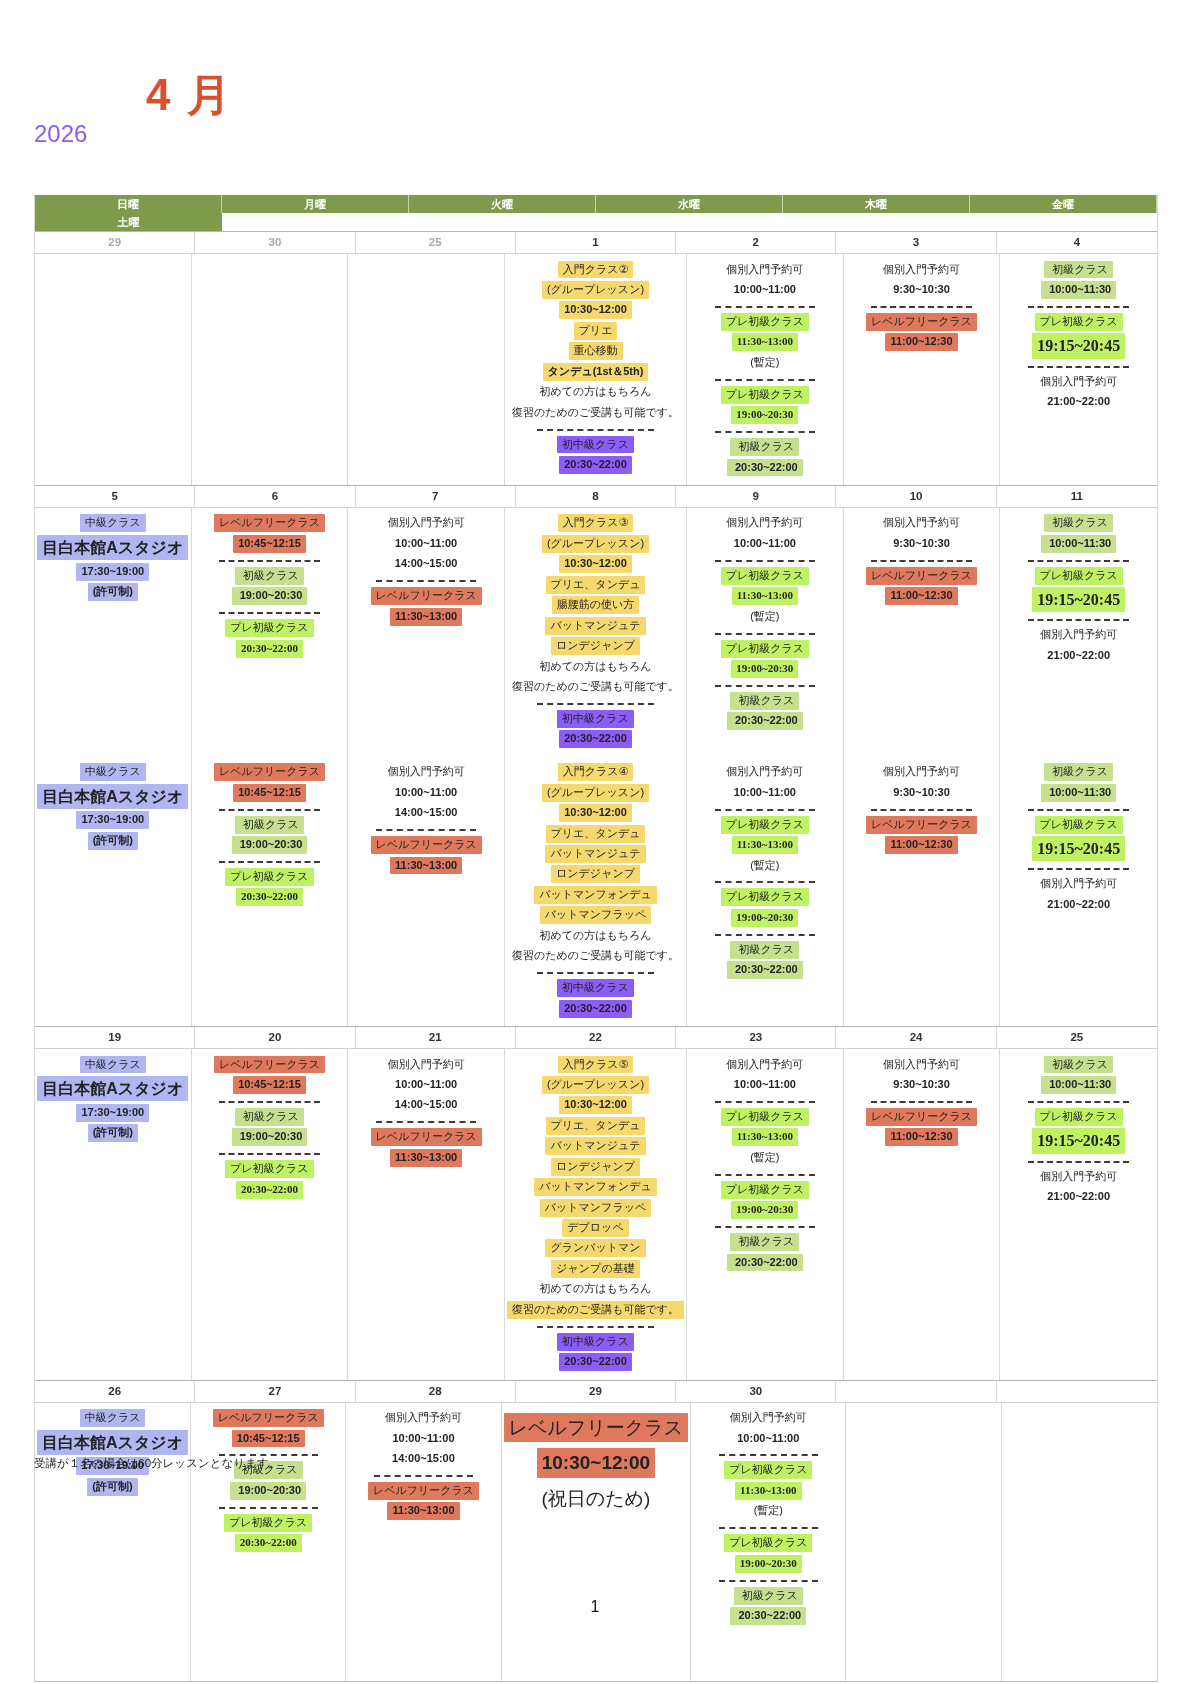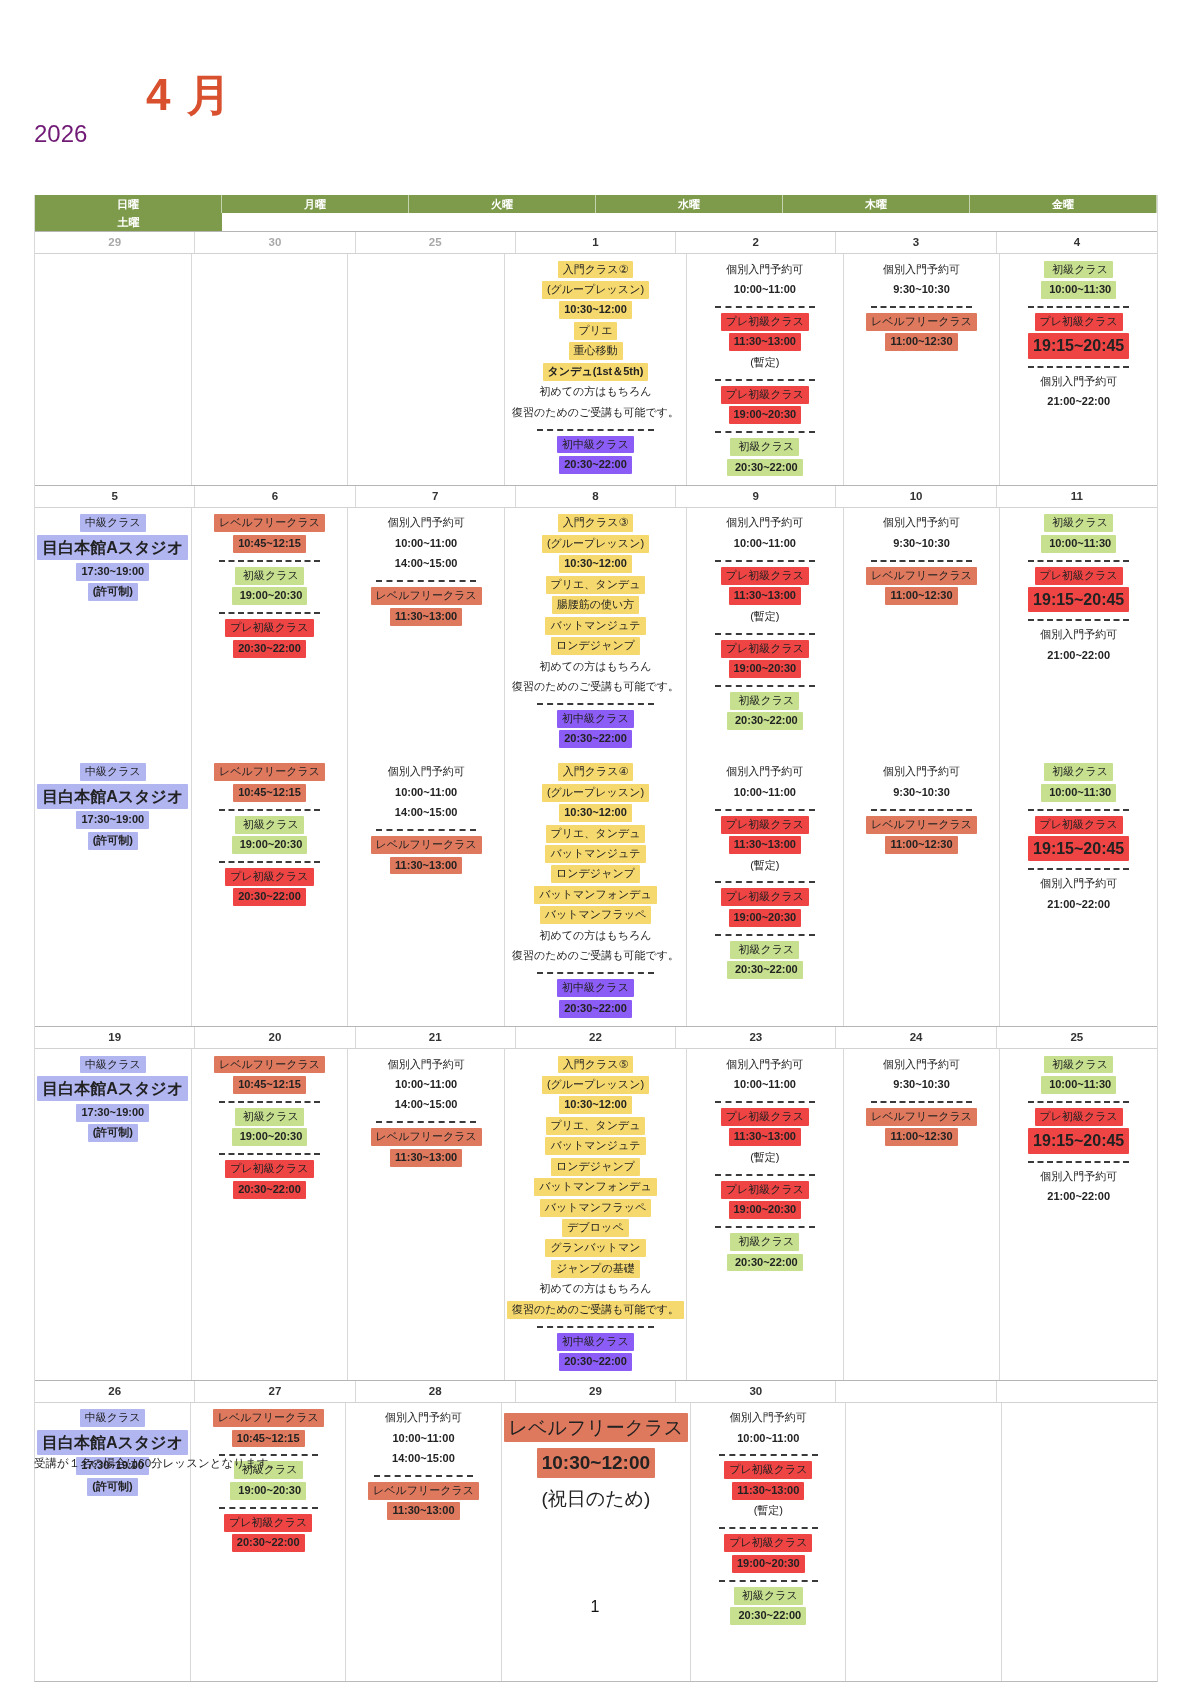--- a/index.html
+++ b/index.html
@@ -8,21 +8,21 @@
     font-family:"Liberation Sans","DejaVu Sans",sans-serif;
     color:#222;
   }
   .page{position:absolute;inset:0;background:#fff;}
   .month-title{
     position:absolute;left:146px;top:66px;
     font-size:44px;font-weight:bold;color:#d9502e;letter-spacing:2px;
   }
   .year-label{
     position:absolute;left:34px;top:120px;
-    font-size:24px;color:#701a75;
+    font-size:24px;color:#8b5cf6;
   }
   .calendar{
     position:absolute;left:34px;top:195px;width:1122px;
     border-left:1px solid #d9d9d9;border-right:1px solid #d9d9d9;
     border-bottom:1px solid #b9b9b9;
   }
   .header-row{display:grid;grid-template-columns:repeat(6,1fr);}
   .header-cell{
     background:#7d9b4a;color:#ffffff;font-weight:bold;font-size:11px;
     text-align:center;height:18px;line-height:18px;
@@ -55,21 +55,21 @@
   .line{
     display:table;margin:2.5px auto;padding:1px 5px;
     white-space:nowrap;border-radius:1px;color:#222;
   }
   .line.b{font-weight:bold;}
   .line.lg{font-size:16px;}
   .line.xl{font-size:19px;margin:6px auto;}
   .hl-none{background:transparent;}
   .hl-yellow{background:#f6d96e;}
   .hl-gold{background:#8b5cf6;}
-  .hl-pink{background:#ef4444;}
+  .hl-pink{background:#bef264;font-family:Liberation Serif, serif;}
   .hl-red{background:#de795e;}
   .hl-green{background:#c6e08f;padding-left:8px;}
   .hl-blue{background:#b1b5f0;}
   .dash-sep{
     width:66%;margin:7px auto 5px auto;height:0;
     border-top:2px dashed #3a3a3a;
   }
   .footer-note{
     position:absolute;left:34px;top:1456px;
     font-size:11.5px;color:#222;

